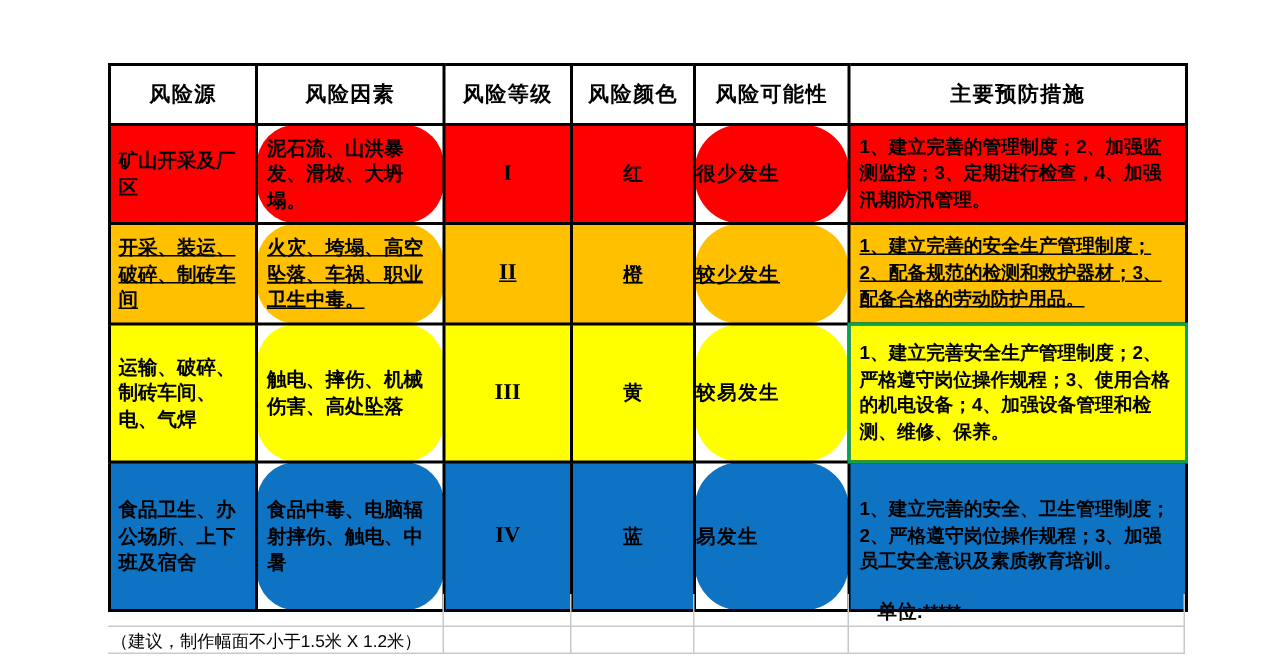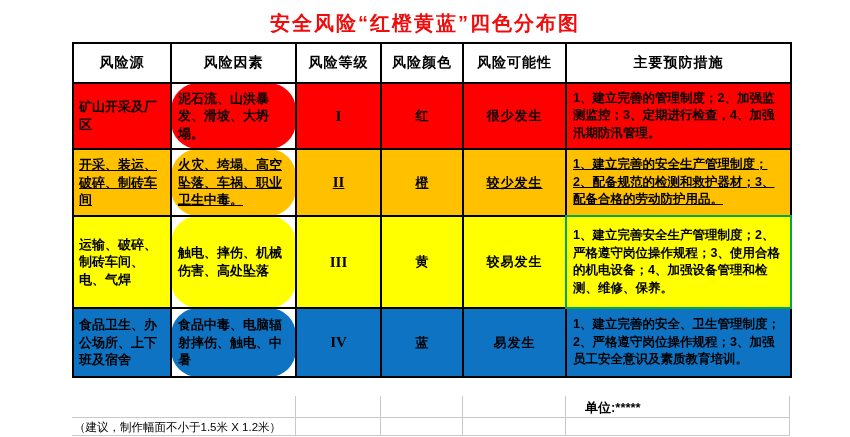--- a/index.html
+++ b/index.html
@@ -11,45 +11,44 @@
     font-size:20px; font-weight:bold; letter-spacing:2px; }
 
   table.risk { position:absolute; left:72px; top:42px; width:718px;
     border-collapse:collapse; table-layout:fixed; }
   col.c1{width:98px;} col.c2{width:125px;} col.c3{width:85px;}
   col.c4{width:82px;} col.c5{width:103px;} col.c6{width:225px;}
   .risk th, .risk td { border:2px solid #000; vertical-align:middle; }
   .risk th { height:40px; font-size:14px; font-weight:bold; text-align:center;
     background:#fff; letter-spacing:1px; }
   .risk td { font-weight:bold; line-height:1.35; }
-  tr.r0 td{height:66px;} tr.r1 td{height:67px;text-decoration:underline;} tr.r2 td{height:92px;} tr.r3 td{height:69px;}
+  tr.r0 td{height:66px;} tr.r1 td{height:67px;text-decoration:underline;} tr.r2 td{height:92px;} tr.r3 td{height:99px;}
   td.src   { font-size:13px; text-align:left; padding:3px 5px; }
   td.fac   { font-size:13px; text-align:left; padding:3px 6px;border-radius:27px; }
   td.grade { font-size:15px; text-align:center;
     font-family:"Liberation Serif","DejaVu Serif",serif; }
   td.cname { font-size:13px; text-align:center; }
-  td.like  { font-size:13px; text-align:center; letter-spacing:1px; }
+  td.like  { font-size:13px; text-align:left; letter-spacing:1px;border-radius:31px; }
   td.meas  { font-size:12.5px; text-align:left; padding:4px 6px; line-height:1.4; }
   td.selected-cell { position:relative; }
   td.selected-cell::after { content:""; position:absolute; left:-2px; top:-2px;
     right:-2px; bottom:-2px; border:2px solid var(--sel,#00a651); pointer-events:none; }
 
   .unit-label { position:absolute; left:585px; top:399px; font-size:13px; font-weight:bold; }
   .note-label { position:absolute; left:74px; top:420px; font-size:11.5px; }
 
   .gline { position:absolute; background:#c9c9c9; }
   .gv { width:1px; top:396px; height:40px; }
   .gh { height:1px; left:72px; width:718px; }
 </style>
 </head>
 <body>
 
 <div class="stage">
 
-  <div class="title" style="color: rgb(240, 12, 12);">安全风险“红橙黄蓝”四色分布图</div>
 
   <table class="risk">
     <colgroup>
       <col class="c1">
         <col class="c2">
         <col class="c3">
       <col class="c4">
         <col class="c5">
         <col class="c6">
     </colgroup>

